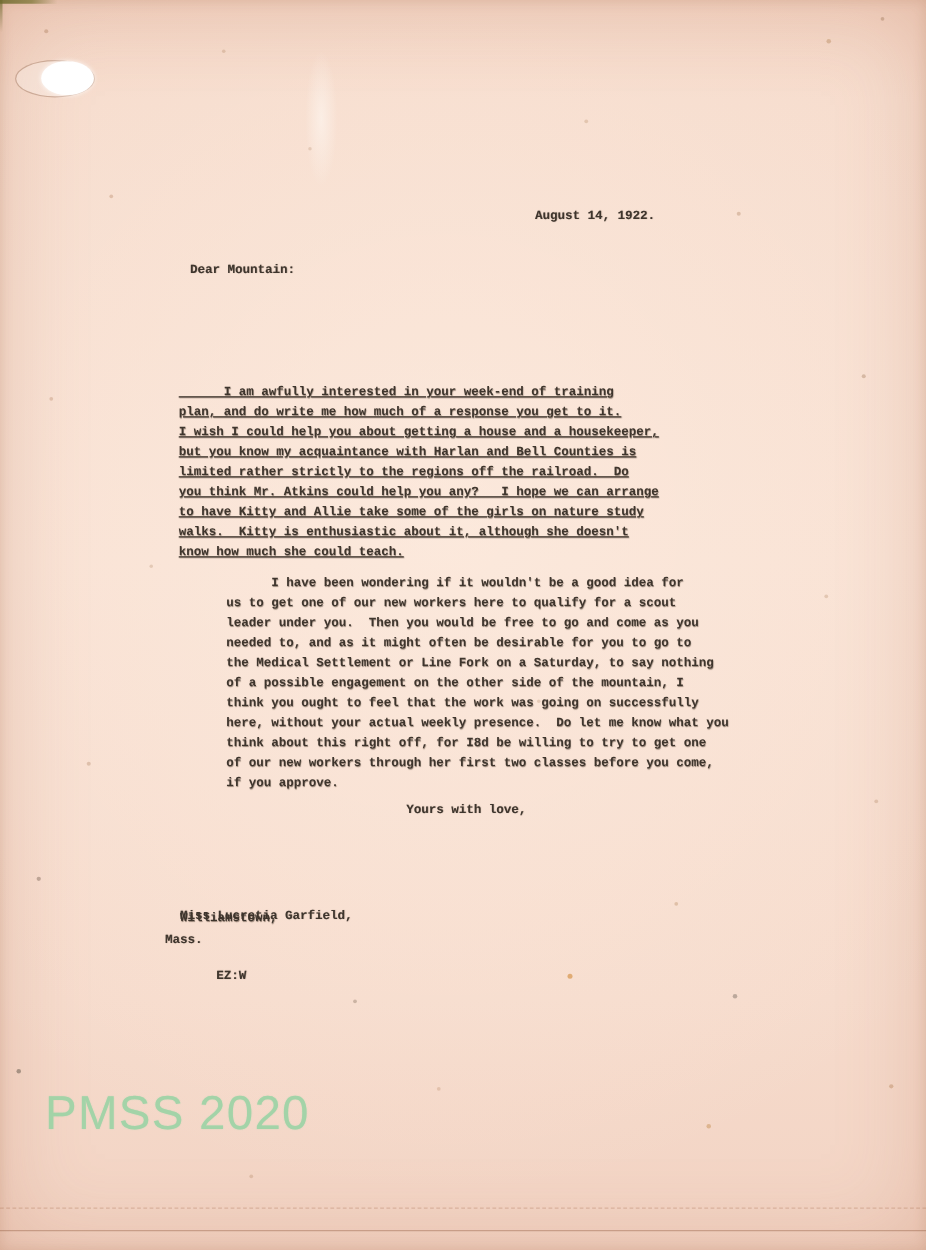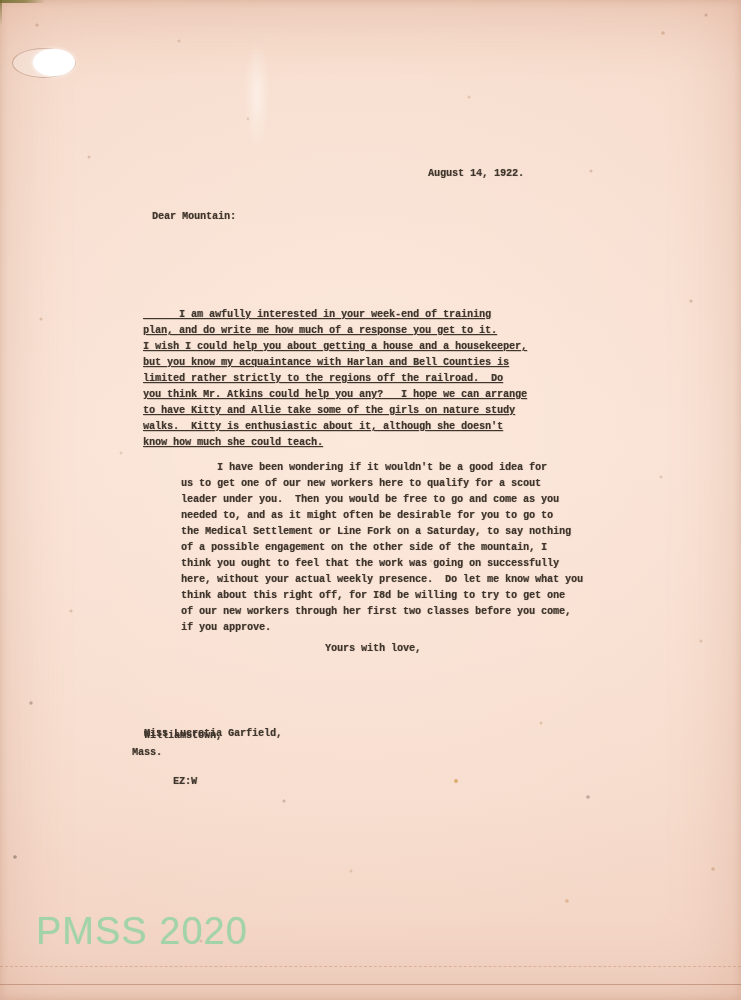--- a/index.html
+++ b/index.html
@@ -122,21 +122,21 @@
   .para1      { left: 150px; top: 243px; }
   .para2      { left: 143px; top: 307px; text-decoration: underline; }
   .para3      { left: 150px; top: 460px; margin-left: 31px; }
   .closing    { left: 325px; top: 641px; }
   .addr1      { left: 144px; top: 726px; }
   .addr2      { left: 144px; top: 728px; }
   .addr3      { left: 132px; top: 745px; }
   .initials   { left: 144px; top: 774px; padding-left: 29px; }
   .watermark {
     position: absolute;
-    left: 36px; top: 910px;
+    left: 36px; top: 870px;
     font-family: "Liberation Sans", "DejaVu Sans", sans-serif;
     font-weight: 400;
     font-size: 38px;
     letter-spacing: 1px;
     color: #98d3a4;
     opacity: 0.88;
     text-shadow: 0 0 1px rgba(152,211,164,0.6);
   }
 </style>
 </head>

